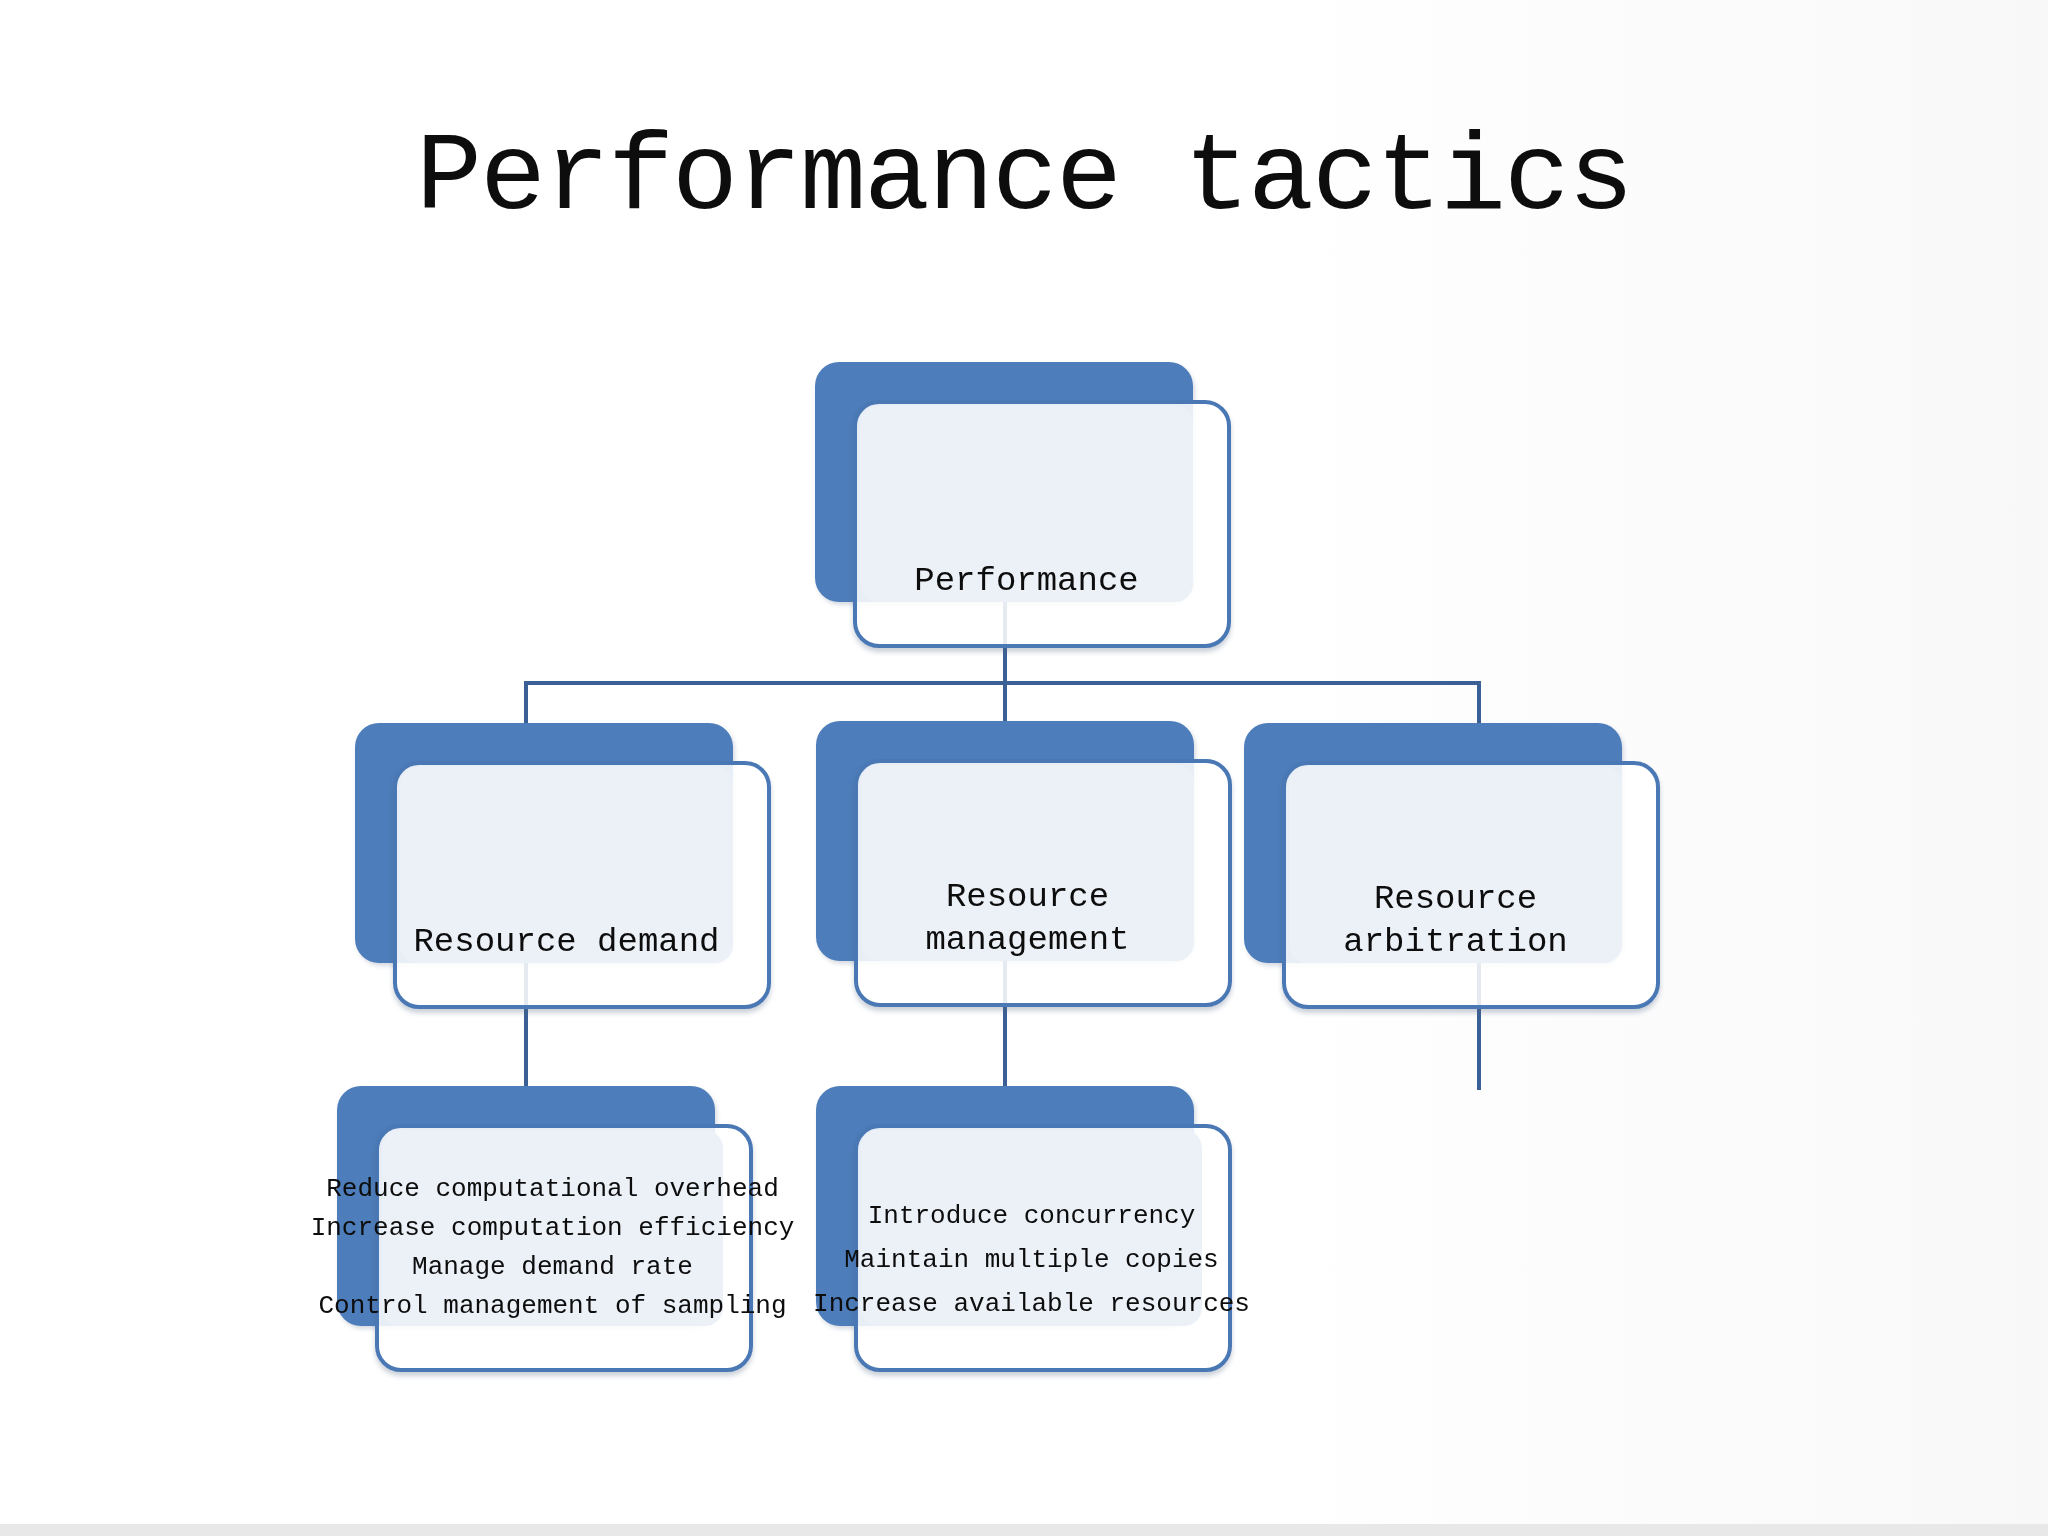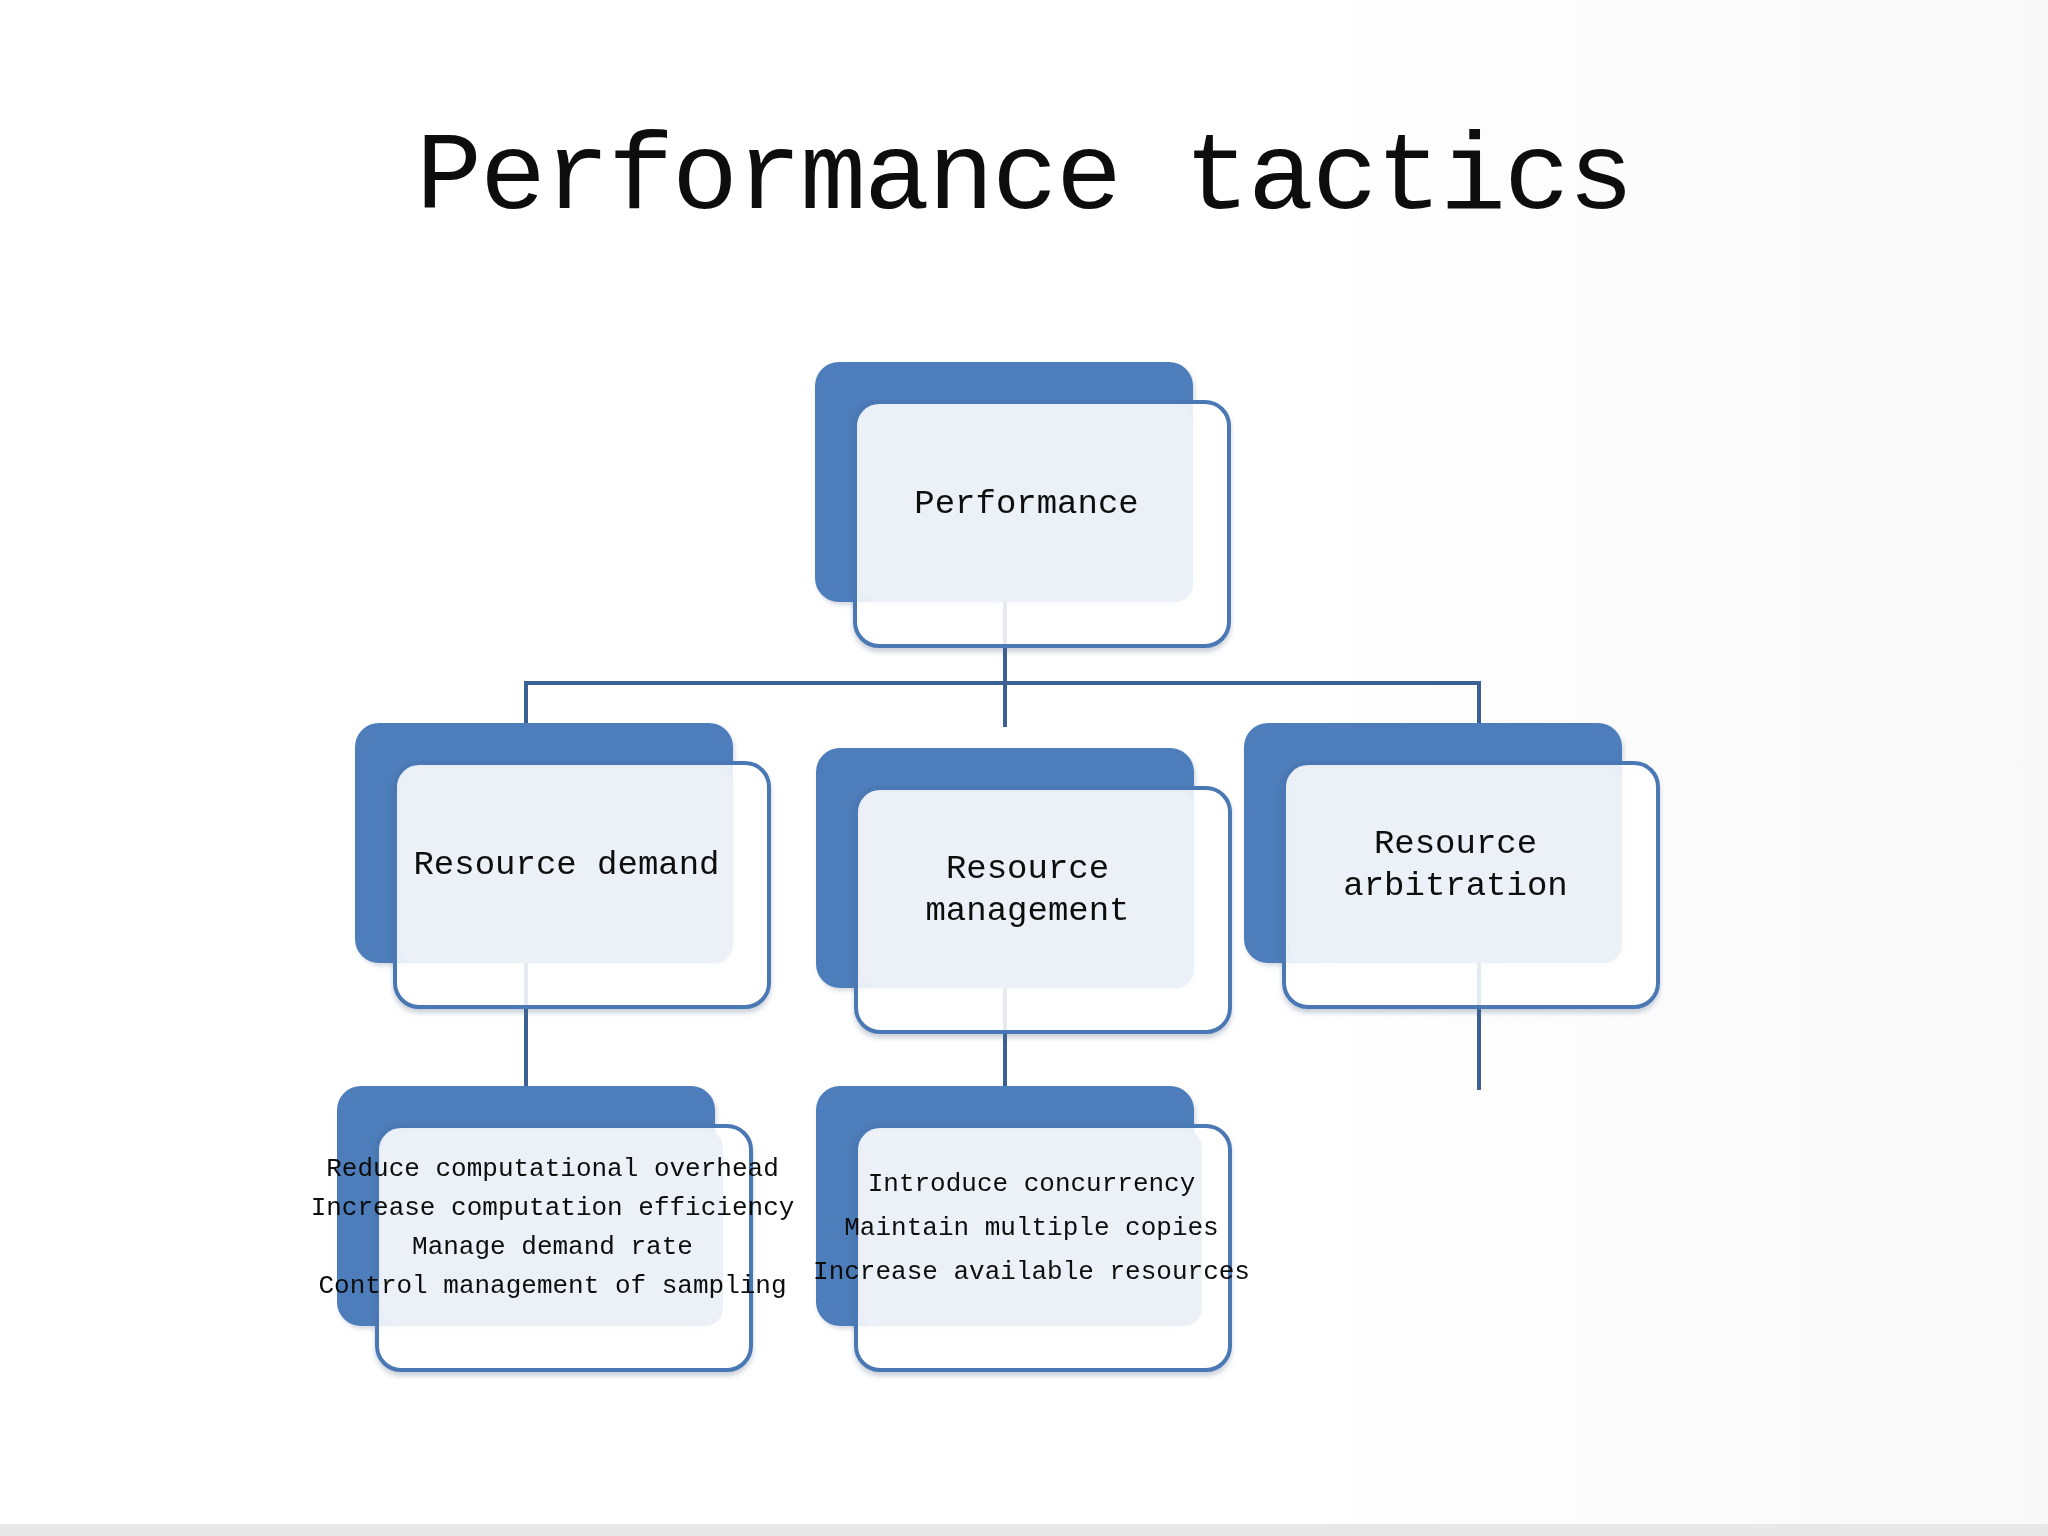--- a/index.html
+++ b/index.html
@@ -57,21 +57,21 @@
     box-shadow:0 4px 5px rgba(80,100,130,0.30);
   }
   .node .panel{
     position:absolute;left:45px;top:44px;
     width:333px;height:196px;
     background:var(--panel-fill);
     border-radius:18px;
     display:flex;
     flex-direction:column;
     align-items:center;
-    justify-content:center;
+    justify-content:flex-end;
     text-align:center;
   }
   .node .label{
     font-size:34px;
     line-height:1.25;
     color:var(--text-color);
   }
   .node .line{
     font-size:26px;
     line-height:39px;
@@ -105,21 +105,21 @@
   </div>
 
   <div class="node" style="left:355px;top:723px;">
     <div class="back"></div>
     <div class="front"></div>
     <div class="panel">
       <div class="label">Resource demand</div>
     </div>
   </div>
 
-  <div class="node" style="left:816px;top:748px;">
+  <div class="node" style="left:816px;top:721px;">
     <div class="back"></div>
     <div class="front"></div>
     <div class="panel">
       <div class="label">Resource management</div>
     </div>
   </div>
 
   <div class="node" style="left:1244px;top:723px;">
     <div class="back"></div>
     <div class="front"></div>

